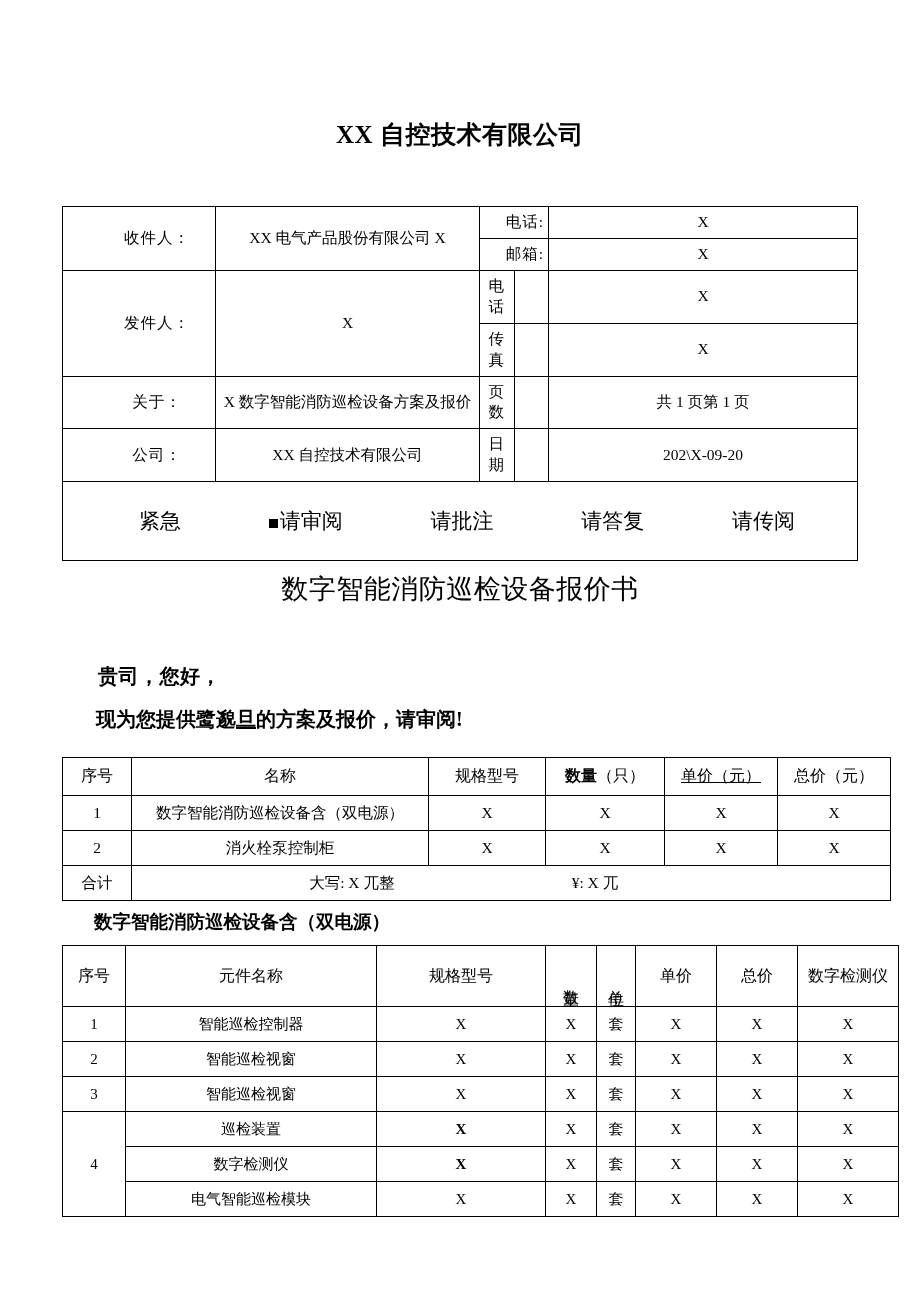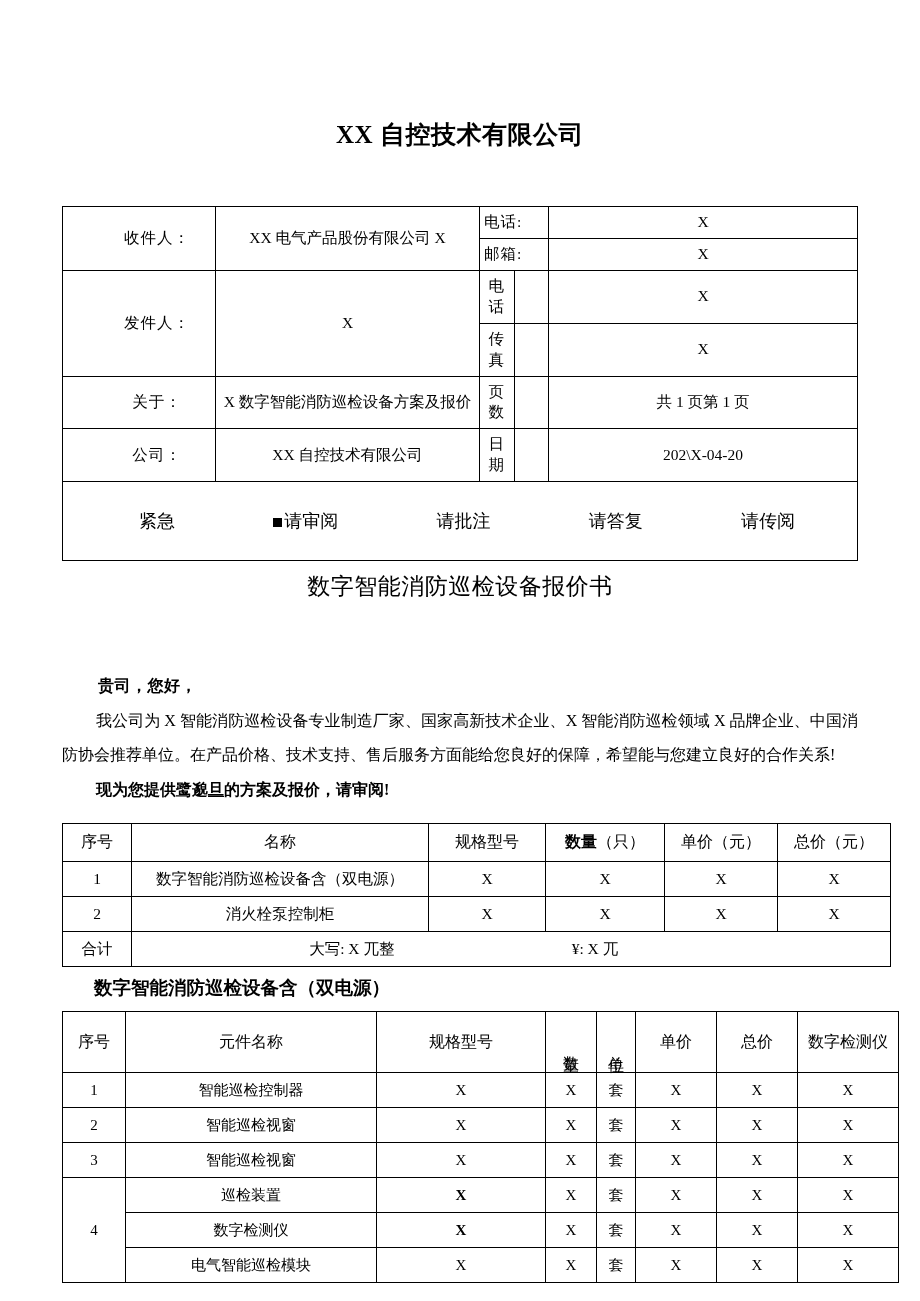--- a/index.html
+++ b/index.html
@@ -53,21 +53,21 @@
   .hdr .lbl {
     text-align: center;
     width: 108px;
     letter-spacing: 1px;
     padding-left: 40px;
   }
   .hdr .val {
     text-align: center;
   }
   .hdr .rlbl {
-    text-align: left;
+    text-align: right;
     width: 60px;
     letter-spacing: 1px;
   }
   .hdr .rlbl-narrow {
     text-align: center;
     width: 46px;
     letter-spacing: 1px;
   }
   .hdr .spacer-cell {
     width: 14px;
@@ -81,47 +81,47 @@
   .urgency-row td {
     height: 68px;
     vertical-align: middle;
     padding: 0;
   }
   .urgency {
     display: flex;
     align-items: flex-start;
     justify-content: space-between;
     padding: 0 58px 0 72px;
-    font-size: 18px;
+    font-size: 21px;
   }
   .urgency .opt { white-space: nowrap; }
   .chk {
     display: inline-block;
     width: 9px;
     height: 9px;
     background: #000;
     margin-right: 2px;
     vertical-align: baseline;
     position: relative;
     top: 0px;
   }
 
   
   .section-title {
     text-align: center;
-    font-size: 23px;
+    font-size: 27px;
     margin: 10px 0 0 0;
     line-height: 1.4;
     letter-spacing: 0.5px;
   }
 
   
   .body-copy {
-    margin: 66px 62px 0 62px;
-    font-size: 16px;
+    margin: 46px 62px 0 62px;
+    font-size: 20px;
     line-height: 2.15;
   }
   .salutation {
     font-weight: 700;
     margin: 0 0 0 36px;
     letter-spacing: 0.5px;
   }
   .para {
     margin: 0;
     text-align: justify;
@@ -152,21 +152,21 @@
     line-height: 1.3;
   }
   table.q1 thead td {
     font-size: 16px;
     padding: 8px 3px;
   }
   .q1 .c-no { width: 62px; }
   .q1 .c-name { width: 290px; }
   .q1 .c-spec { width: 110px; }
   .q1 .c-qty { width: 112px; }
-  .q1 .c-unit { width: 106px; }
+  .q1 .c-unit { width: 106px; text-decoration: underline; }
   .q1 .c-total { width: 106px; }
   .bold { font-weight: 700; }
   .sum-cell {
     padding: 0 !important;
   }
   .sum-inner {
     display: flex;
     height: 34px;
     align-items: center;
   }
@@ -262,42 +262,41 @@
           <td class="val">X 数字智能消防巡检设备方案及报价</td>
           <td class="rlbl-narrow">页数</td>
           <td class="spacer-cell"></td>
           <td class="rval">共 1 页第 1 页</td>
         </tr>
         <tr class="hdr-row-h">
           <td class="lbl">公司：</td>
           <td class="val">XX 自控技术有限公司</td>
           <td class="rlbl-narrow">日期</td>
           <td class="spacer-cell"></td>
-          <td class="rval">202\X-04-20</td>
+          <td class="rval">202\X-09-20</td>
         </tr>
         <tr class="urgency-row">
           <td colspan="5">
             <div class="urgency">
               <span class="opt"><span>紧急</span></span>
               <span class="opt"><span class="chk"></span><span>请审阅</span></span>
               <span class="opt"><span>请批注</span></span>
               <span class="opt"><span>请答复</span></span>
               <span class="opt"><span>请传阅</span></span>
             </div>
           </td>
         </tr>
       </tbody>
     </table>
   </div>
 
   <div class="section-title">数字智能消防巡检设备报价书</div>
 
   <div class="body-copy">
     <p class="salutation">贵司，您好，</p>
-    <p class="para">我公司为 X 智能消防巡检设备专业制造厂家、国家高新技术企业、X 智能消防巡检领域 X 品牌企业、中国消防协会推荐单位。在产品价格、技术支持、售后服务方面能给您良好的保障，希望能与您建立良好的合作关系!</p>
     <p class="para-last"><span>现为您提供鹭邈</span><span class="ul-note">旦</span><span>的方案及报价，请审阅!</span></p>
   </div>
 
   <div class="tbl-wrap-1">
     <table class="q1">
       <thead>
         <tr>
           <td class="c-no">序号</td>
           <td class="c-name">名称</td>
           <td class="c-spec">规格型号</td>

